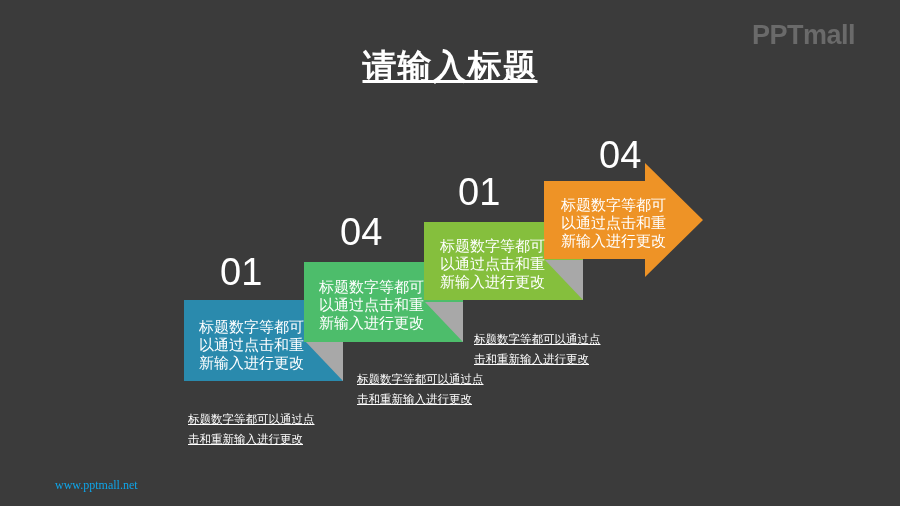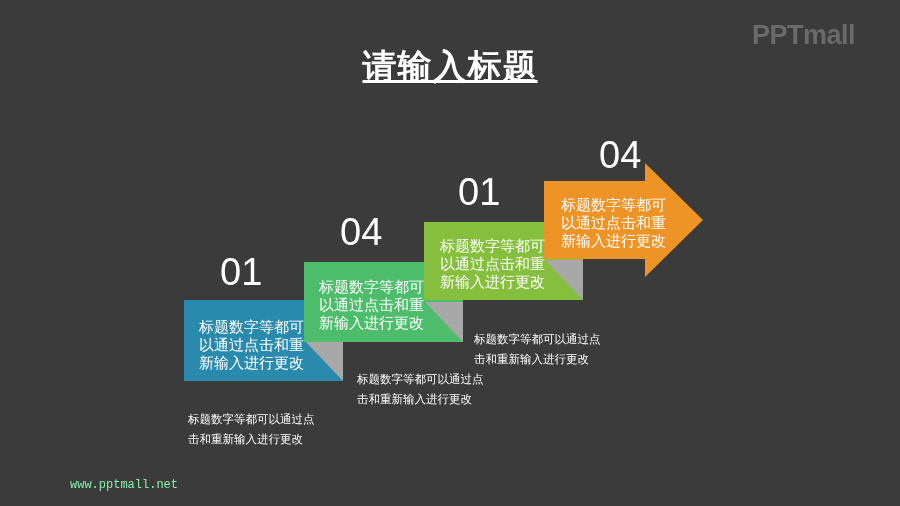--- a/index.html
+++ b/index.html
@@ -13,38 +13,39 @@
     position: absolute; left: 0; width: 900px; top: 44px;
     text-align: center; color: #ffffff;
     font-size: 34px; font-weight: bold; letter-spacing: 1px; text-decoration: underline;
   }
   .logo {
     position: absolute; left: 752px; top: 20px;
     color: #6a6a6a; font-size: 27px; font-weight: bold;
     font-family: Liberation Sans, sans-serif; letter-spacing: -0.5px;
   }
   .footer {
-    position: absolute; left: 70px; top: 478px;
-    color: #86efac; font-size: 12px;
-    font-family: Liberation Mono, monospace;
+    position: absolute; left: 55px; top: 478px;
+    color: #0ea5e9; font-size: 12px;
+    font-family: Liberation Serif, serif;
   }
   .num {
     position: absolute; color: #ffffff;
     font-family: "Liberation Sans", sans-serif;
     font-size: 38px; line-height: 40px;
   }
   .box-text {
     position: absolute; color: #ffffff;
     font-size: 15px; line-height: 18px;
     width: 110px;
   }
   .caption {
     position: absolute; color: #ffffff;
     font-size: 11.5px; line-height: 20px;
     width: 160px;
+    text-decoration: underline;
   }
   svg { position: absolute; left: 0; top: 0; }
 </style>
 </head>
 <body>
 
 <div class="title">请输入标题</div>
 <div class="logo">PPTmall</div>
 
 <svg width="900" height="506">

